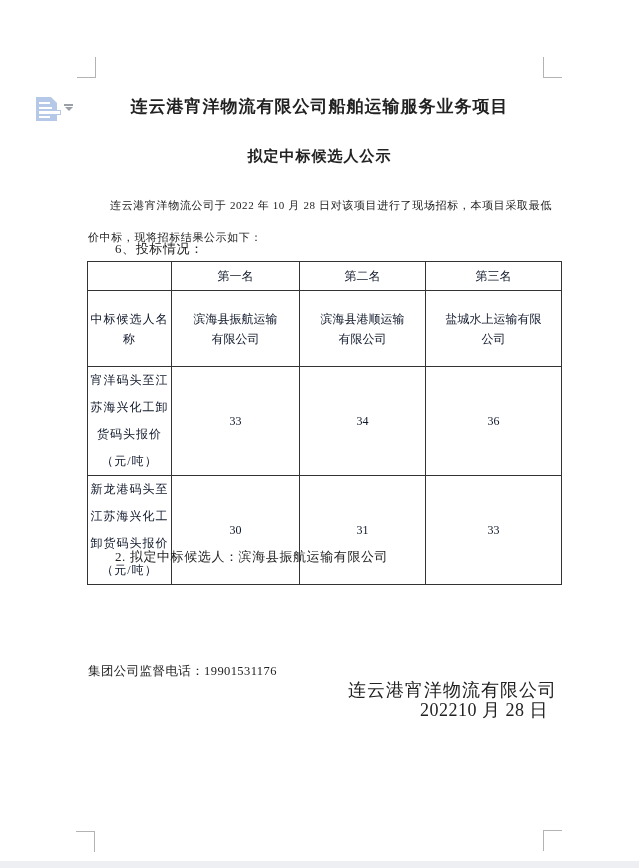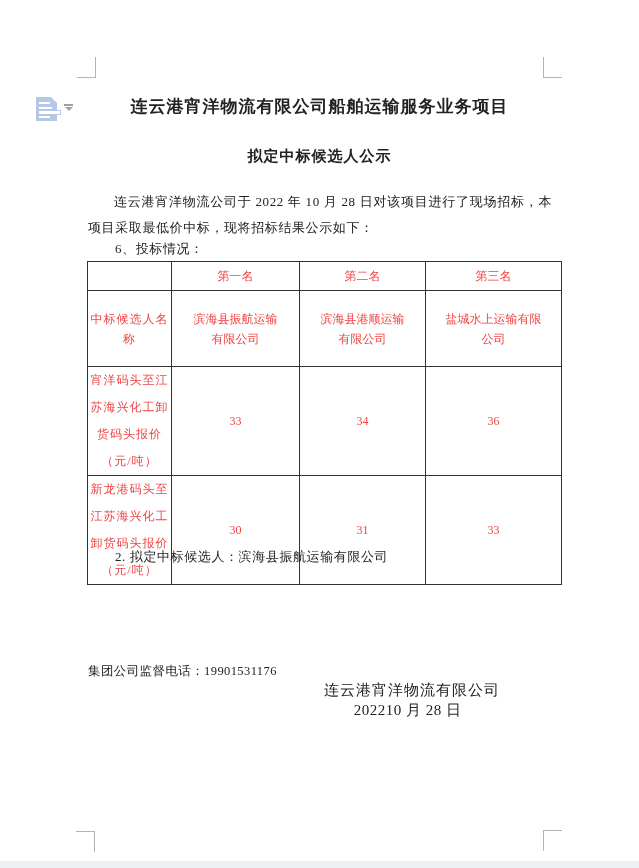--- a/index.html
+++ b/index.html
@@ -24,47 +24,47 @@
   .doc-line.l3{left:3px;top:19px;width:11px;}
   .doc-line.wide{left:2px;top:13px;width:21px;height:3px;border:1px solid #b6c8e8;}
   .dd-bar{position:absolute;left:28px;top:7px;width:9px;height:2px;background:#9aa0a6;}
   .dd-tri{position:absolute;left:29px;top:10px;width:0;height:0;
     border-left:4px solid transparent;border-right:4px solid transparent;border-top:4px solid #9aa0a6;}
   
   .title{position:absolute;left:0;right:0;top:95px;text-align:center;
     font-size:17px;font-weight:bold;letter-spacing:1px;}
   .subtitle{position:absolute;left:0;right:0;top:147px;text-align:center;
     font-size:15px;font-weight:bold;letter-spacing:1px;}
-  .intro{position:absolute;left:88px;width:464px;top:189px;font-size:13px;
-    line-height:26px;text-align:justify;text-indent:2em;letter-spacing:0.6px;}
+  .intro{position:absolute;left:88px;width:464px;top:189px;font-size:11px;
+    line-height:32px;text-align:justify;text-indent:2em;letter-spacing:0.6px;}
   .sec1{position:absolute;left:115px;top:240px;font-size:13px;letter-spacing:0.6px;}
   
   table.bid{position:absolute;left:87px;top:261px;border-collapse:collapse;
-    table-layout:fixed;width:470px;font-size:12px;color:#ef4444;padding-left:45px;}
+    table-layout:fixed;width:470px;font-size:12px;color:#0f172a;padding-left:45px;}
   table.bid td{border:1px solid #333333;text-align:center;vertical-align:middle;
     padding:0;overflow:hidden;}
   table.bid .c0{width:83px;}
   table.bid .c1{width:127px;}
   table.bid .c2{width:125px;}
   table.bid .c3{width:135px;}
   tr.hrow td{height:28px;}
   tr.r2 td{height:75px;line-height:20px;margin-left:44px;}
   tr.r2 td.comp{padding:0 16px;}
   tr.r3 td{height:86px;}
   tr.r4 td{height:91px;}
   td.rowlabel{text-align:justify;padding:2px 7px;line-height:27px;
     letter-spacing:1px;vertical-align:middle;}
   td.rlab2{line-height:26px;letter-spacing:1px;}
   
   .sec2{position:absolute;left:88px;top:548px;font-size:13px;letter-spacing:0.6px;text-indent:27px;}
   .sec3{position:absolute;left:88px;width:466px;top:571px;font-size:13px;
     line-height:25.5px;text-align:justify;text-indent:2em;letter-spacing:0.6px;}
   .phone1{position:absolute;left:88px;top:645px;font-size:12.5px;letter-spacing:0.4px;}
   .phone2{position:absolute;left:88px;top:663px;font-size:12.5px;letter-spacing:0.4px;}
-  .sig{position:absolute;left:292px;top:680px;width:240px;text-align:center;font-size:15px;line-height:20px;}
+  .sig{position:absolute;left:317px;top:680px;width:240px;text-align:right;font-size:18px;line-height:20px;}
   .sig .company{letter-spacing:1px;}
   .sig .date{padding-right:9px;letter-spacing:0.5px;}
   .bottom-strip{position:absolute;left:0;top:861px;width:639px;height:7px;background:#edeff3;}
 </style>
 </head>
 <body>
 
 <div class="canvas">
 
   <div class="mark tl"></div>

